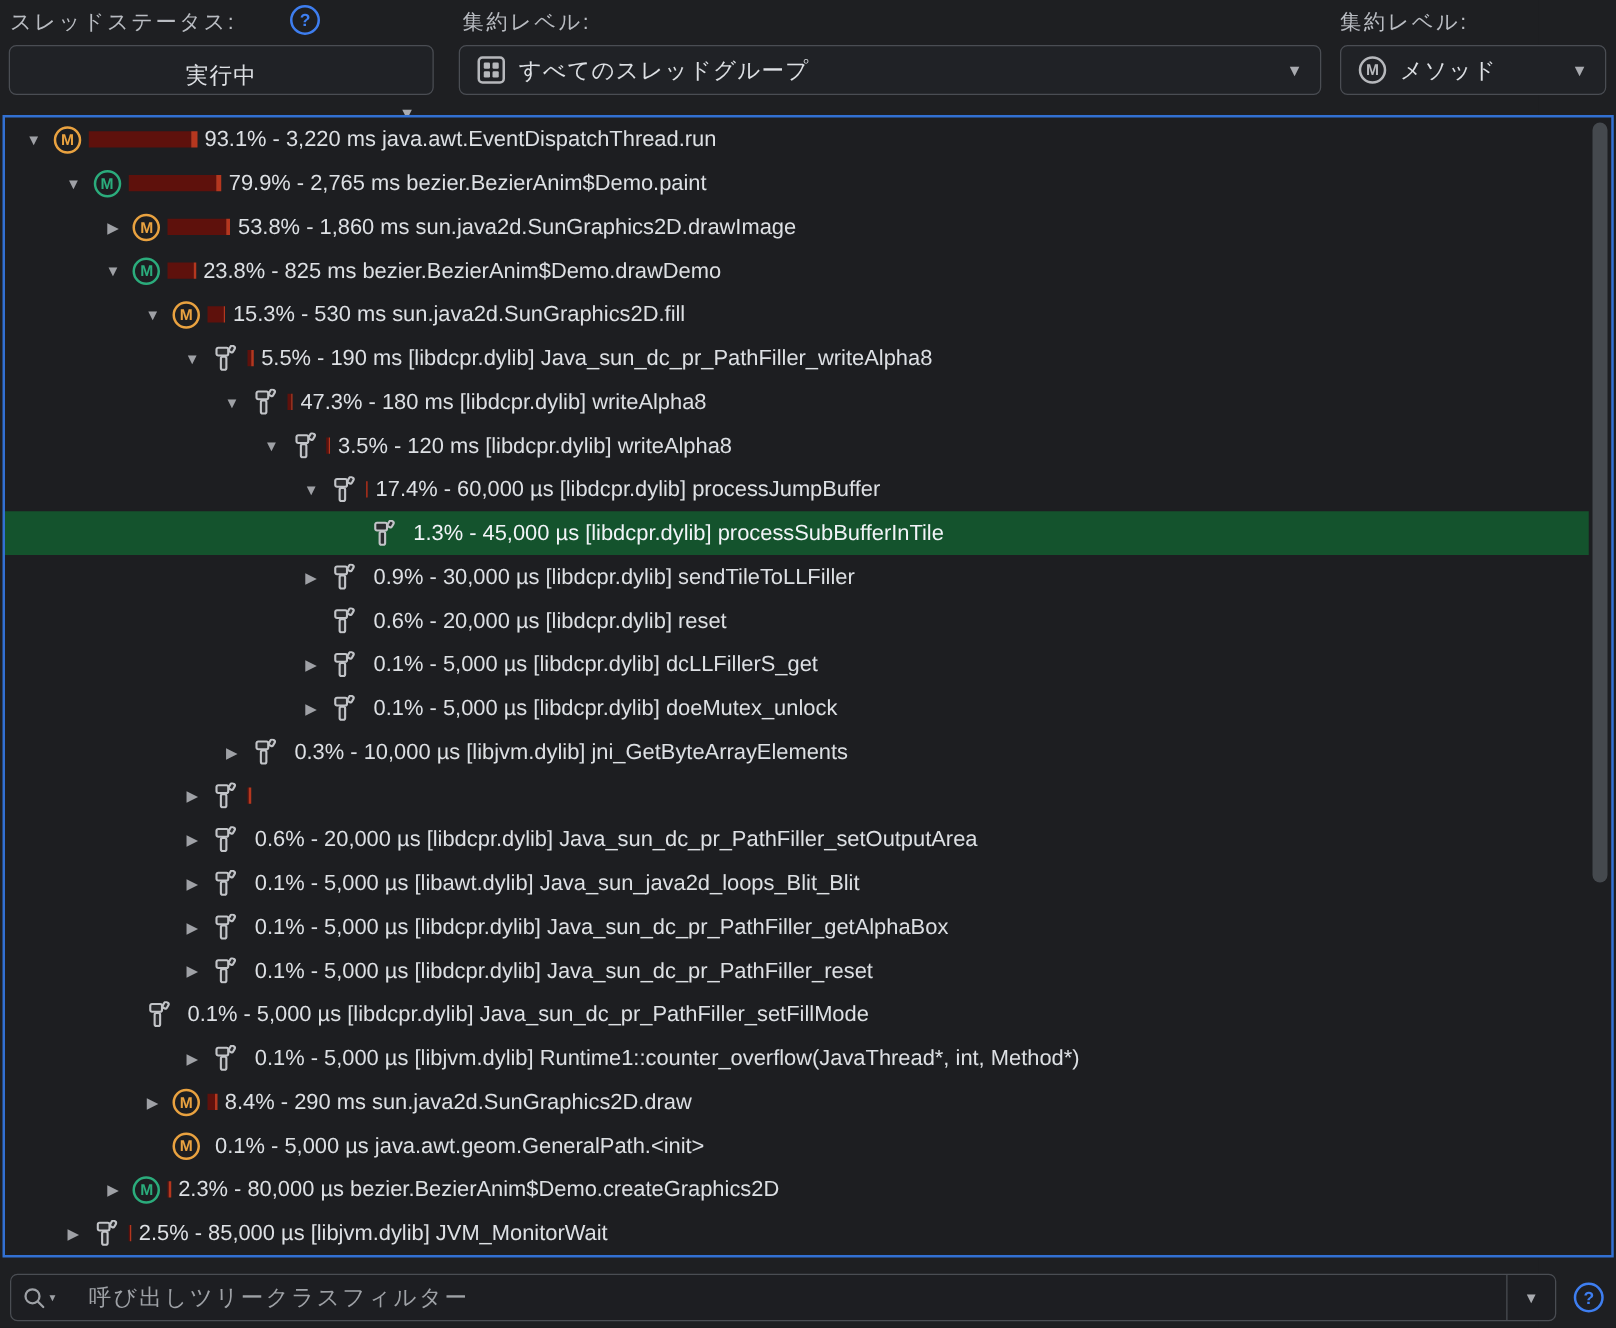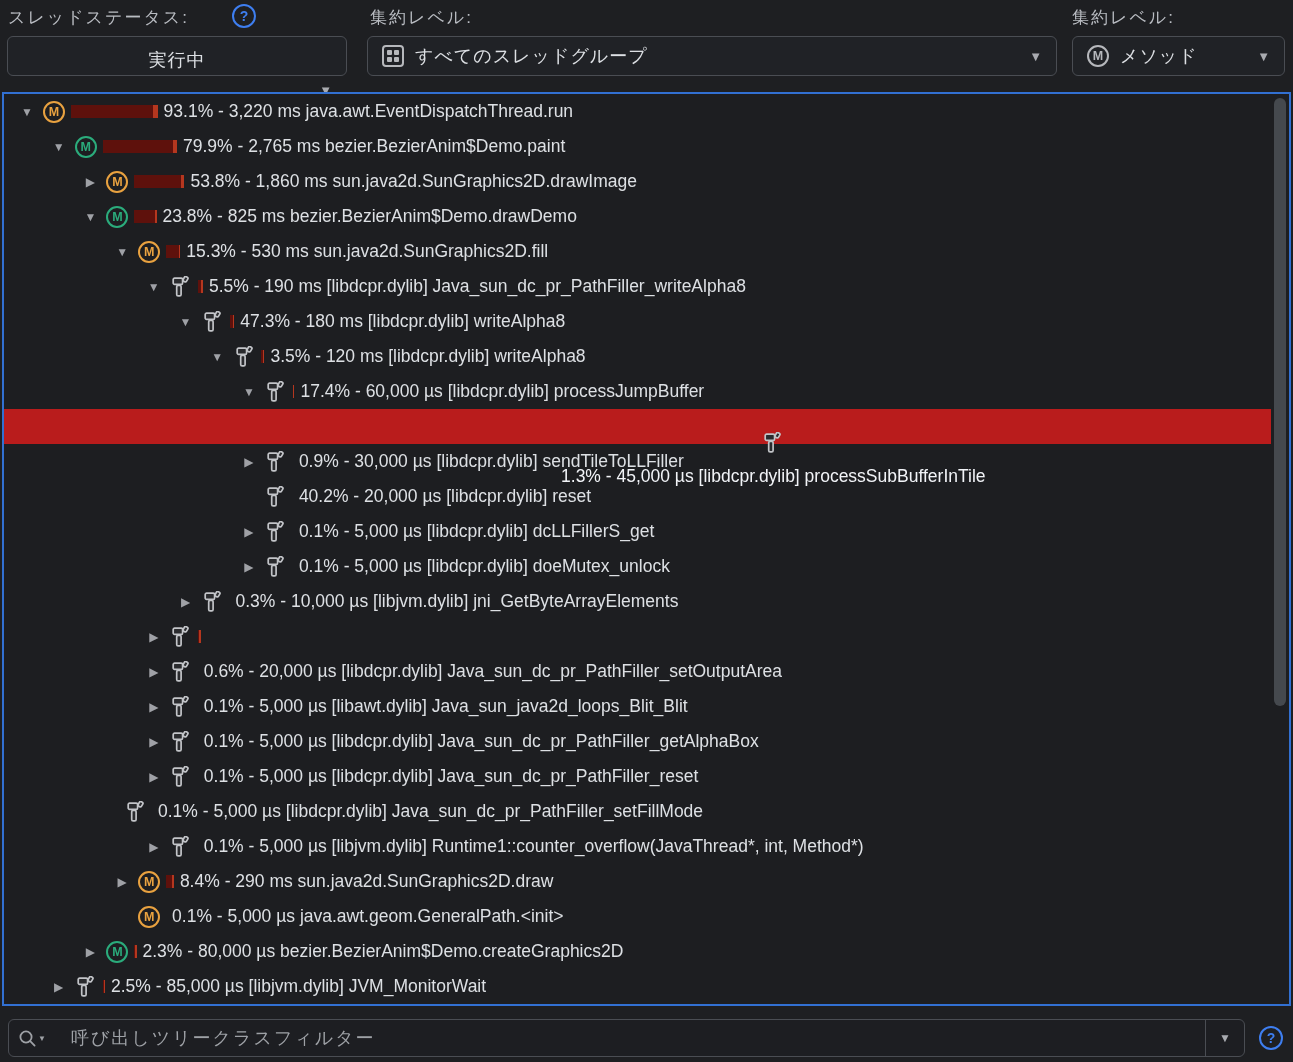--- a/index.html
+++ b/index.html
@@ -30,21 +30,21 @@
               justify-content:center; font-weight:bold; font-size:12.5px; flex:0 0 auto; }
   .circle-m.gray   { border:2px solid #b6b8bc; color:#b6b8bc; }
   .circle-m.orange { border:2px solid #e9a240; color:#e9a240; }
   .circle-m.green  { border:2px solid #2bac7c; color:#2bac7c; }
 
   
   .tree-panel { position:absolute; top:92px; left:2px; width:1289px; height:914px;
                 border:2px solid #3270d2; background:#1d1e21; overflow:hidden; }
   .tree-row { position:relative; height:35px; display:flex; align-items:center;
               width:calc(100% - 18px); color:#dde0e4; font-size:17.5px; white-space:nowrap; }
-  .tree-row.selected { background:#b91c1c; color:#f2f4f8;flex-direction:column; }
+  .tree-row.selected { background:#14532d; color:#f2f4f8; }
   .expander { width:22px; flex:0 0 22px; text-align:center; color:#9fa1a6; font-size:12px; }
   .row-icon-wrap { width:22px; height:22px; flex:0 0 22px; margin-left:5px;
                    display:flex; align-items:center; justify-content:center; }
   .time-bar { height:13px; margin-left:6px; display:flex; flex:0 0 auto; }
   .time-bar .dark { background:#5e110c; height:100%; }
   .time-bar .hot  { background:#b5371f; height:100%; }
   .row-label { margin-left:6px; }
 
   .scrollbar-thumb { position:absolute; top:4px; right:3px; width:12px; height:608px;
                      background:#45494e; border-radius:6px; }
@@ -240,21 +240,21 @@
         <div class="tree-row" style="padding-left: 233.9px;">
           <span class="expander"></span>
           <span class="row-icon-wrap">
             <svg width="17" height="21" viewBox="0 0 17 21">
               <rect x="1.2" y="2.2" width="9.4" height="6.2" rx="1.4" fill="#2a2b2e" stroke="#c2c4c8" stroke-width="1.7"></rect>
               <rect x="11.6" y="0.6" width="3.8" height="5.2" rx="1.4" fill="#2a2b2e" stroke="#c2c4c8" stroke-width="1.7" transform="rotate(30 13.5 3.2)"></rect>
               <rect x="4.7" y="9.4" width="4.4" height="10.4" rx="1.4" fill="#2a2b2e" stroke="#c2c4c8" stroke-width="1.7"></rect>
             </svg>
           </span>
           <span class="time-bar" style="width: 0px;"></span>
-          <span class="row-label">40.2% - 20,000 µs [libdcpr.dylib] reset</span>
+          <span class="row-label">0.6% - 20,000 µs [libdcpr.dylib] reset</span>
         </div>
         <div class="tree-row" style="padding-left: 233.9px;">
           <span class="expander">▶</span>
           <span class="row-icon-wrap">
             <svg width="17" height="21" viewBox="0 0 17 21">
               <rect x="1.2" y="2.2" width="9.4" height="6.2" rx="1.4" fill="#2a2b2e" stroke="#c2c4c8" stroke-width="1.7"></rect>
               <rect x="11.6" y="0.6" width="3.8" height="5.2" rx="1.4" fill="#2a2b2e" stroke="#c2c4c8" stroke-width="1.7" transform="rotate(30 13.5 3.2)"></rect>
               <rect x="4.7" y="9.4" width="4.4" height="10.4" rx="1.4" fill="#2a2b2e" stroke="#c2c4c8" stroke-width="1.7"></rect>
             </svg>
           </span>
@@ -340,21 +340,21 @@
           <span class="row-icon-wrap">
             <svg width="17" height="21" viewBox="0 0 17 21">
               <rect x="1.2" y="2.2" width="9.4" height="6.2" rx="1.4" fill="#2a2b2e" stroke="#c2c4c8" stroke-width="1.7"></rect>
               <rect x="11.6" y="0.6" width="3.8" height="5.2" rx="1.4" fill="#2a2b2e" stroke="#c2c4c8" stroke-width="1.7" transform="rotate(30 13.5 3.2)"></rect>
               <rect x="4.7" y="9.4" width="4.4" height="10.4" rx="1.4" fill="#2a2b2e" stroke="#c2c4c8" stroke-width="1.7"></rect>
             </svg>
           </span>
           <span class="time-bar" style="width: 0px;"></span>
           <span class="row-label">0.1% - 5,000 µs [libdcpr.dylib] Java_sun_dc_pr_PathFiller_reset</span>
         </div>
-        <div class="tree-row" style="padding-left: 93px;">
+        <div class="tree-row" style="padding-left: 73px; margin-left: 12px;">
           <span class="expander"></span>
           <span class="row-icon-wrap">
             <svg width="17" height="21" viewBox="0 0 17 21">
               <rect x="1.2" y="2.2" width="9.4" height="6.2" rx="1.4" fill="#2a2b2e" stroke="#c2c4c8" stroke-width="1.7"></rect>
               <rect x="11.6" y="0.6" width="3.8" height="5.2" rx="1.4" fill="#2a2b2e" stroke="#c2c4c8" stroke-width="1.7" transform="rotate(30 13.5 3.2)"></rect>
               <rect x="4.7" y="9.4" width="4.4" height="10.4" rx="1.4" fill="#2a2b2e" stroke="#c2c4c8" stroke-width="1.7"></rect>
             </svg>
           </span>
           <span class="time-bar" style="width: 0px;"></span>
           <span class="row-label">0.1% - 5,000 µs [libdcpr.dylib] Java_sun_dc_pr_PathFiller_setFillMode</span>

